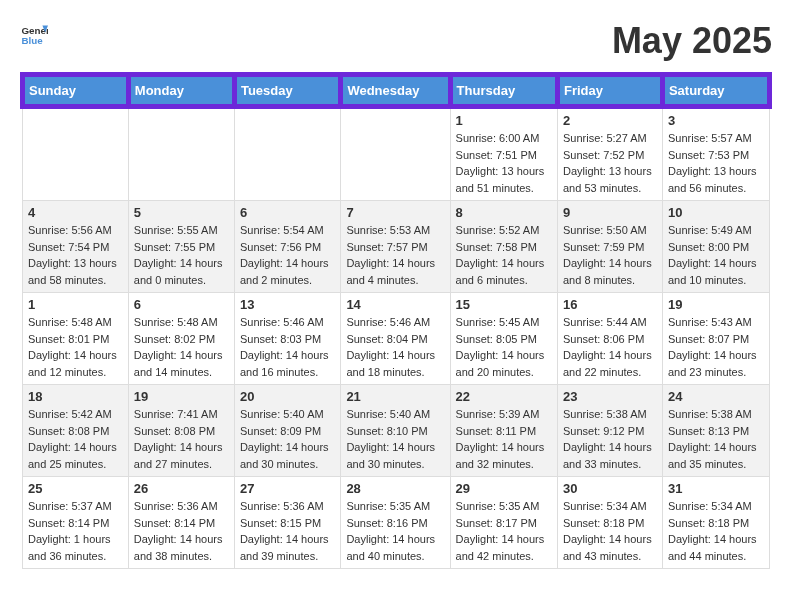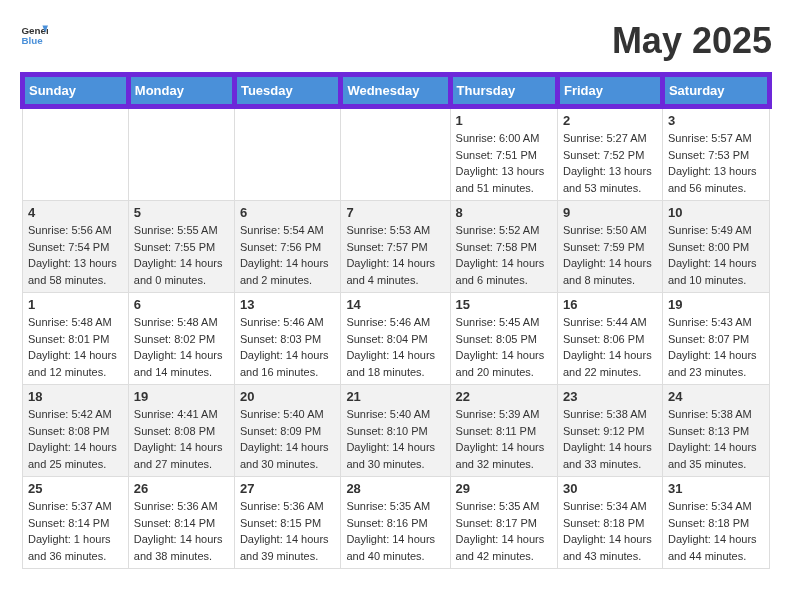--- a/index.html
+++ b/index.html
@@ -268,21 +268,21 @@
           <span class="day-number">18</span>
         <div class="day-info">
           <span>Sunrise: 5:42 AM</span><br>
           <span>Sunset: 8:08 PM</span><br>
           <span>Daylight: 14 hours and 25 minutes.</span>
         </div>
         </td>
         <td>
           <span class="day-number">19</span>
         <div class="day-info">
-          <span>Sunrise: 4:41 AM</span><br>
+          <span>Sunrise: 7:41 AM</span><br>
           <span>Sunset: 8:08 PM</span><br>
           <span>Daylight: 14 hours and 27 minutes.</span>
         </div>
         </td>
         <td>
           <span class="day-number">20</span>
         <div class="day-info">
           <span>Sunrise: 5:40 AM</span><br>
           <span>Sunset: 8:09 PM</span><br>
           <span>Daylight: 14 hours and 30 minutes.</span>

